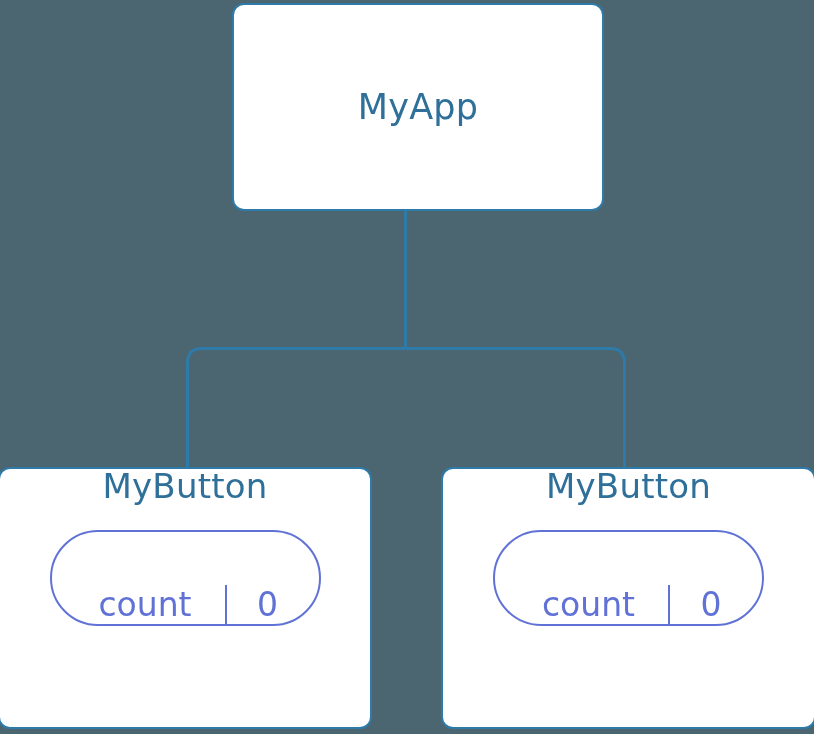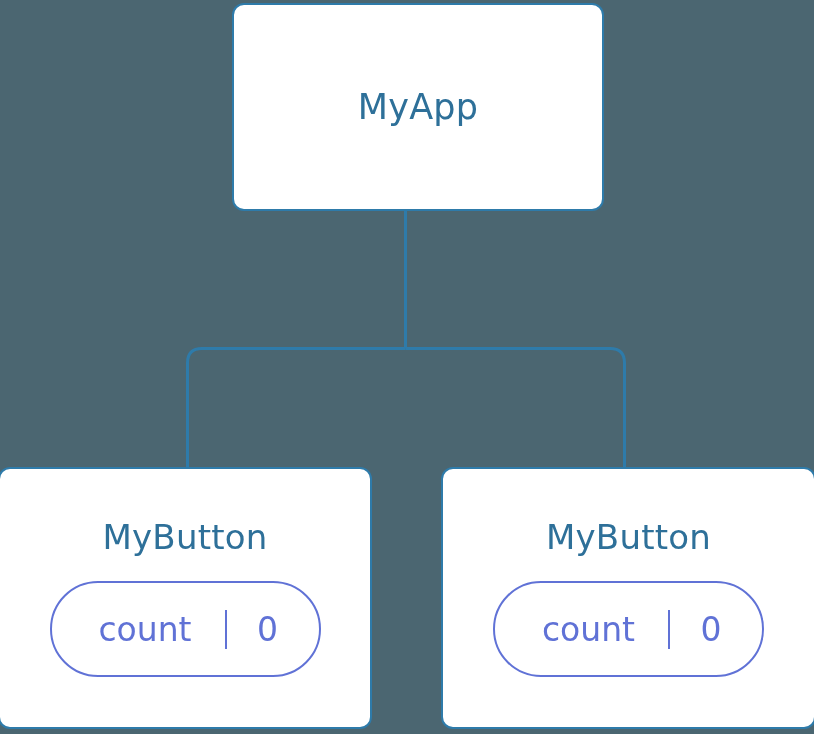--- a/index.html
+++ b/index.html
@@ -73,29 +73,28 @@
     letter-spacing: 0.2px;
     white-space: nowrap;
   }
 
   .node-root .node-title {
     font-size: 35px;
   }
 
   .node-child-left .node-title,
   .node-child-right .node-title {
-    margin-top: 51px;
   }
 
   
   .state-pill {
     margin-top: 27px;
     height: 96px;
     display: flex;
-    align-items: center;
+    align-items: flex-end;
     border: 2px solid #6072d6;
     border-radius: 48px;
     box-sizing: border-box;
     background: transparent;
   }
 
   .pill-key {
     display: flex;
     align-items: center;
     justify-content: center;

